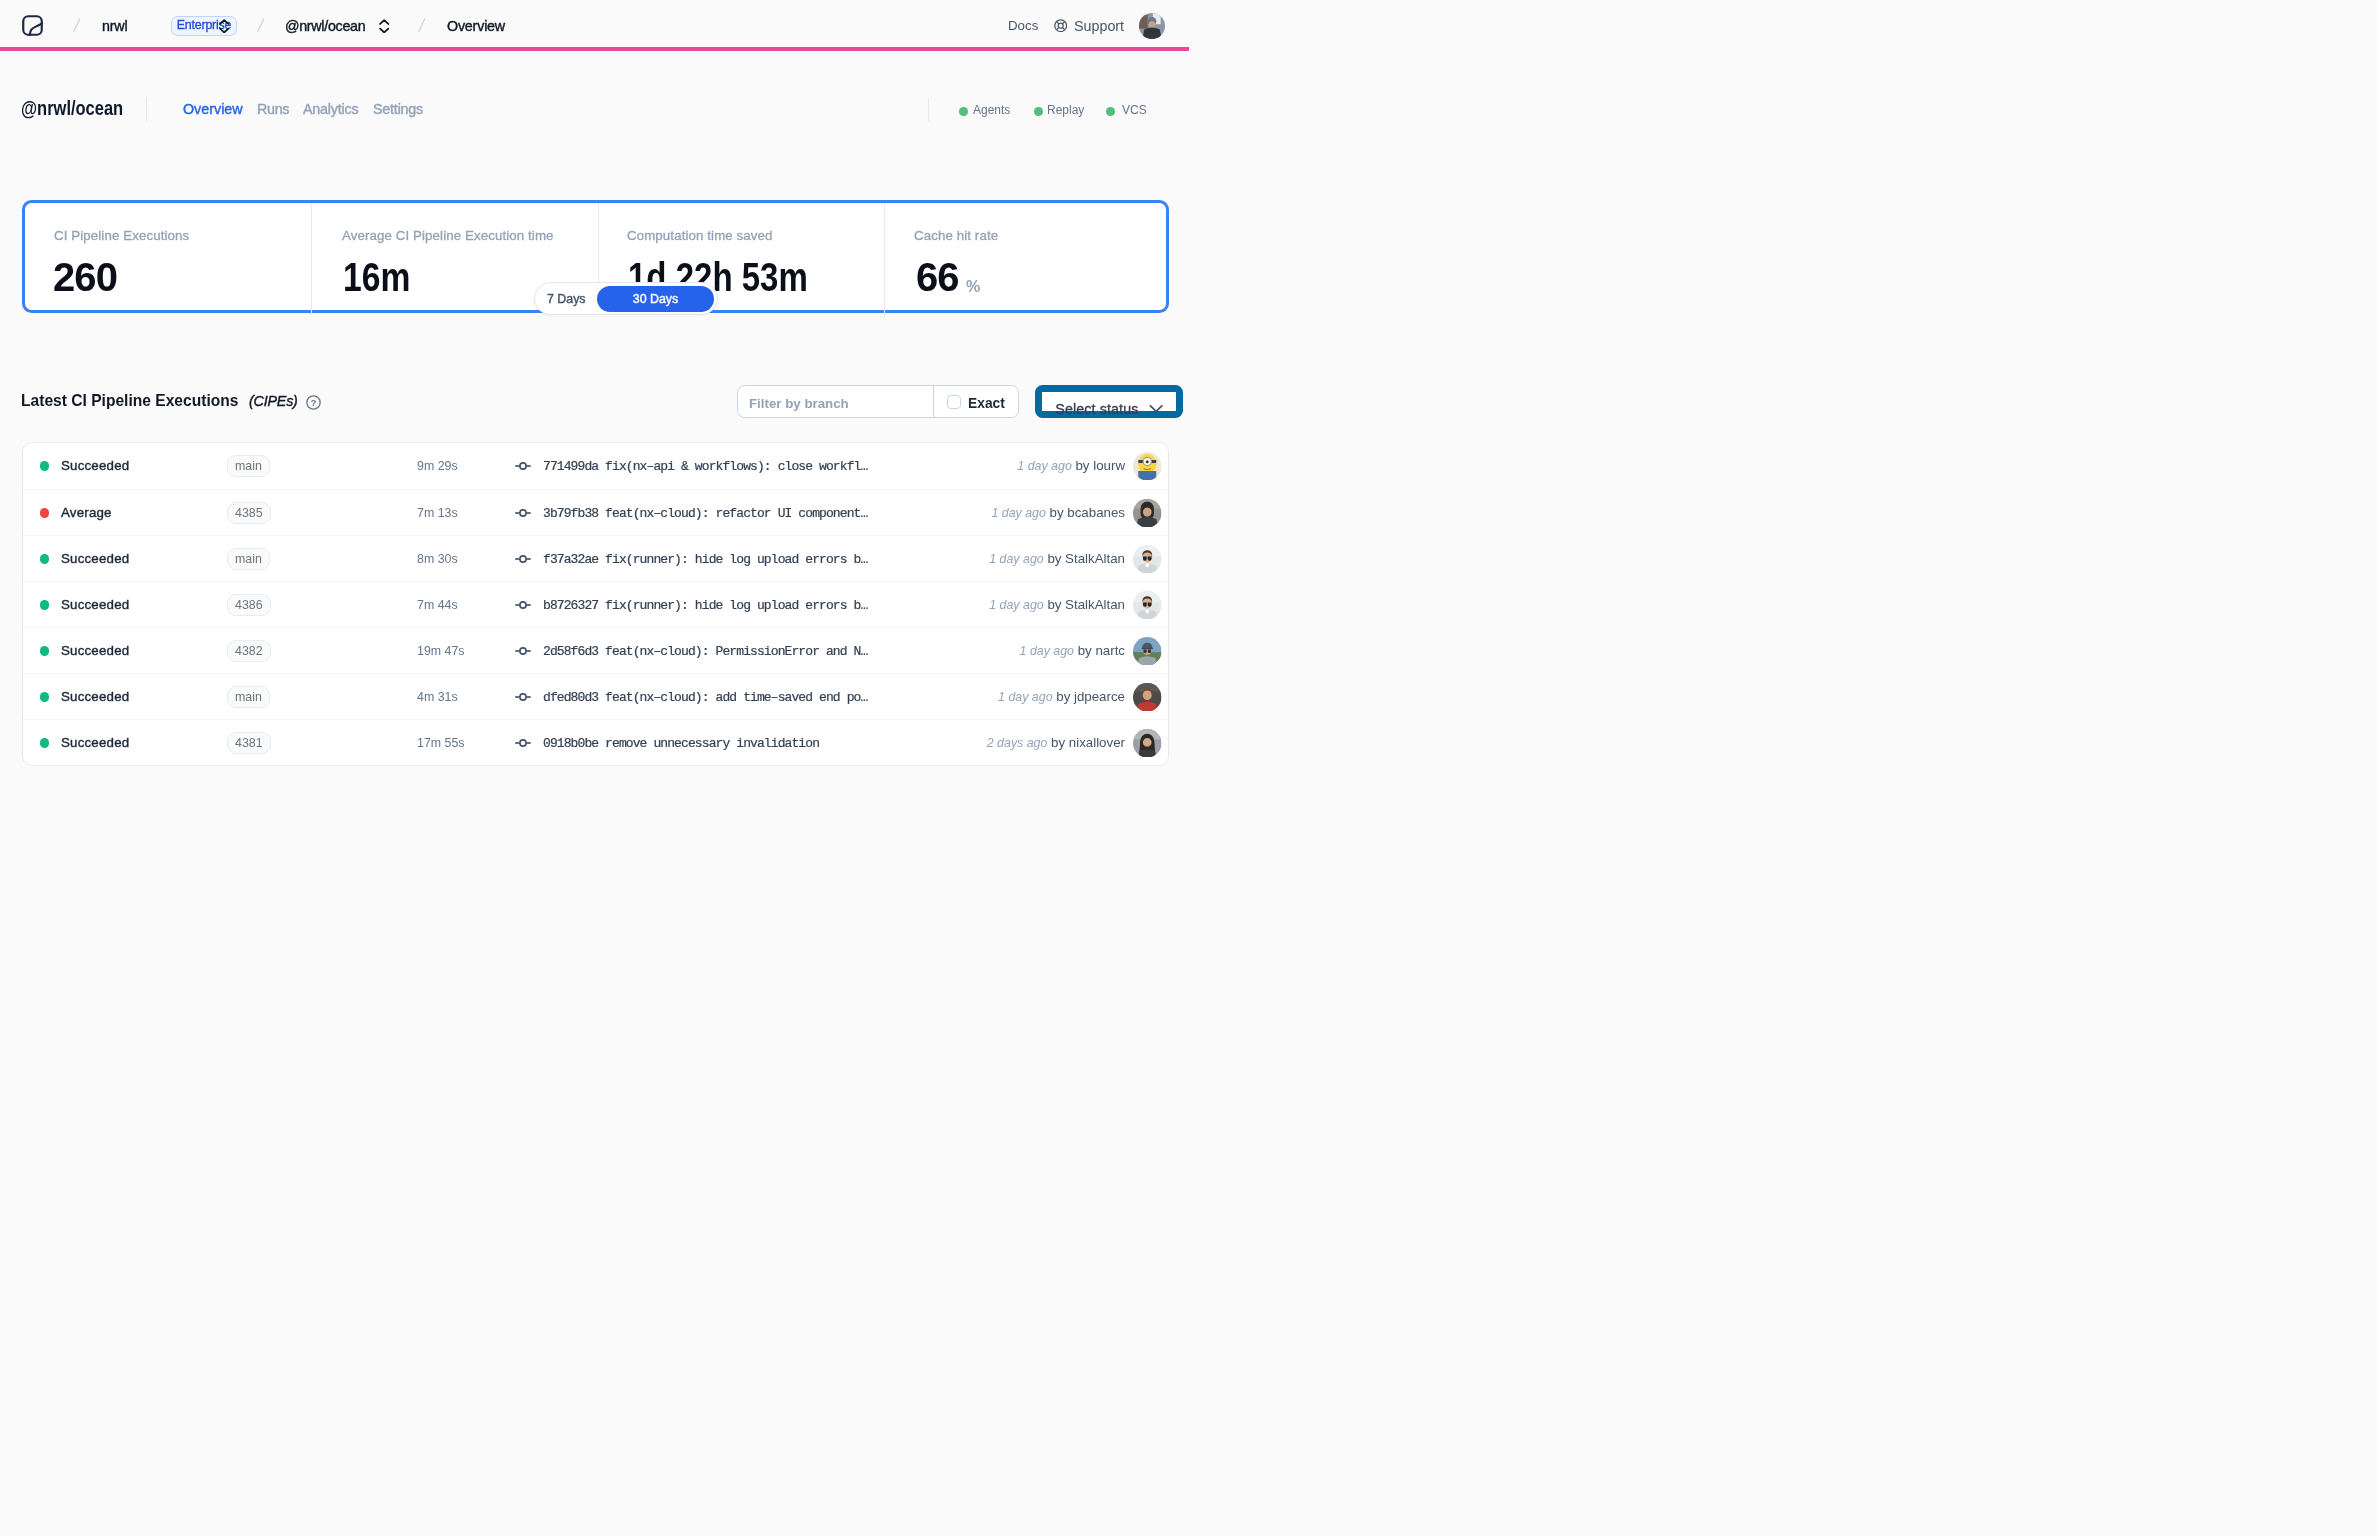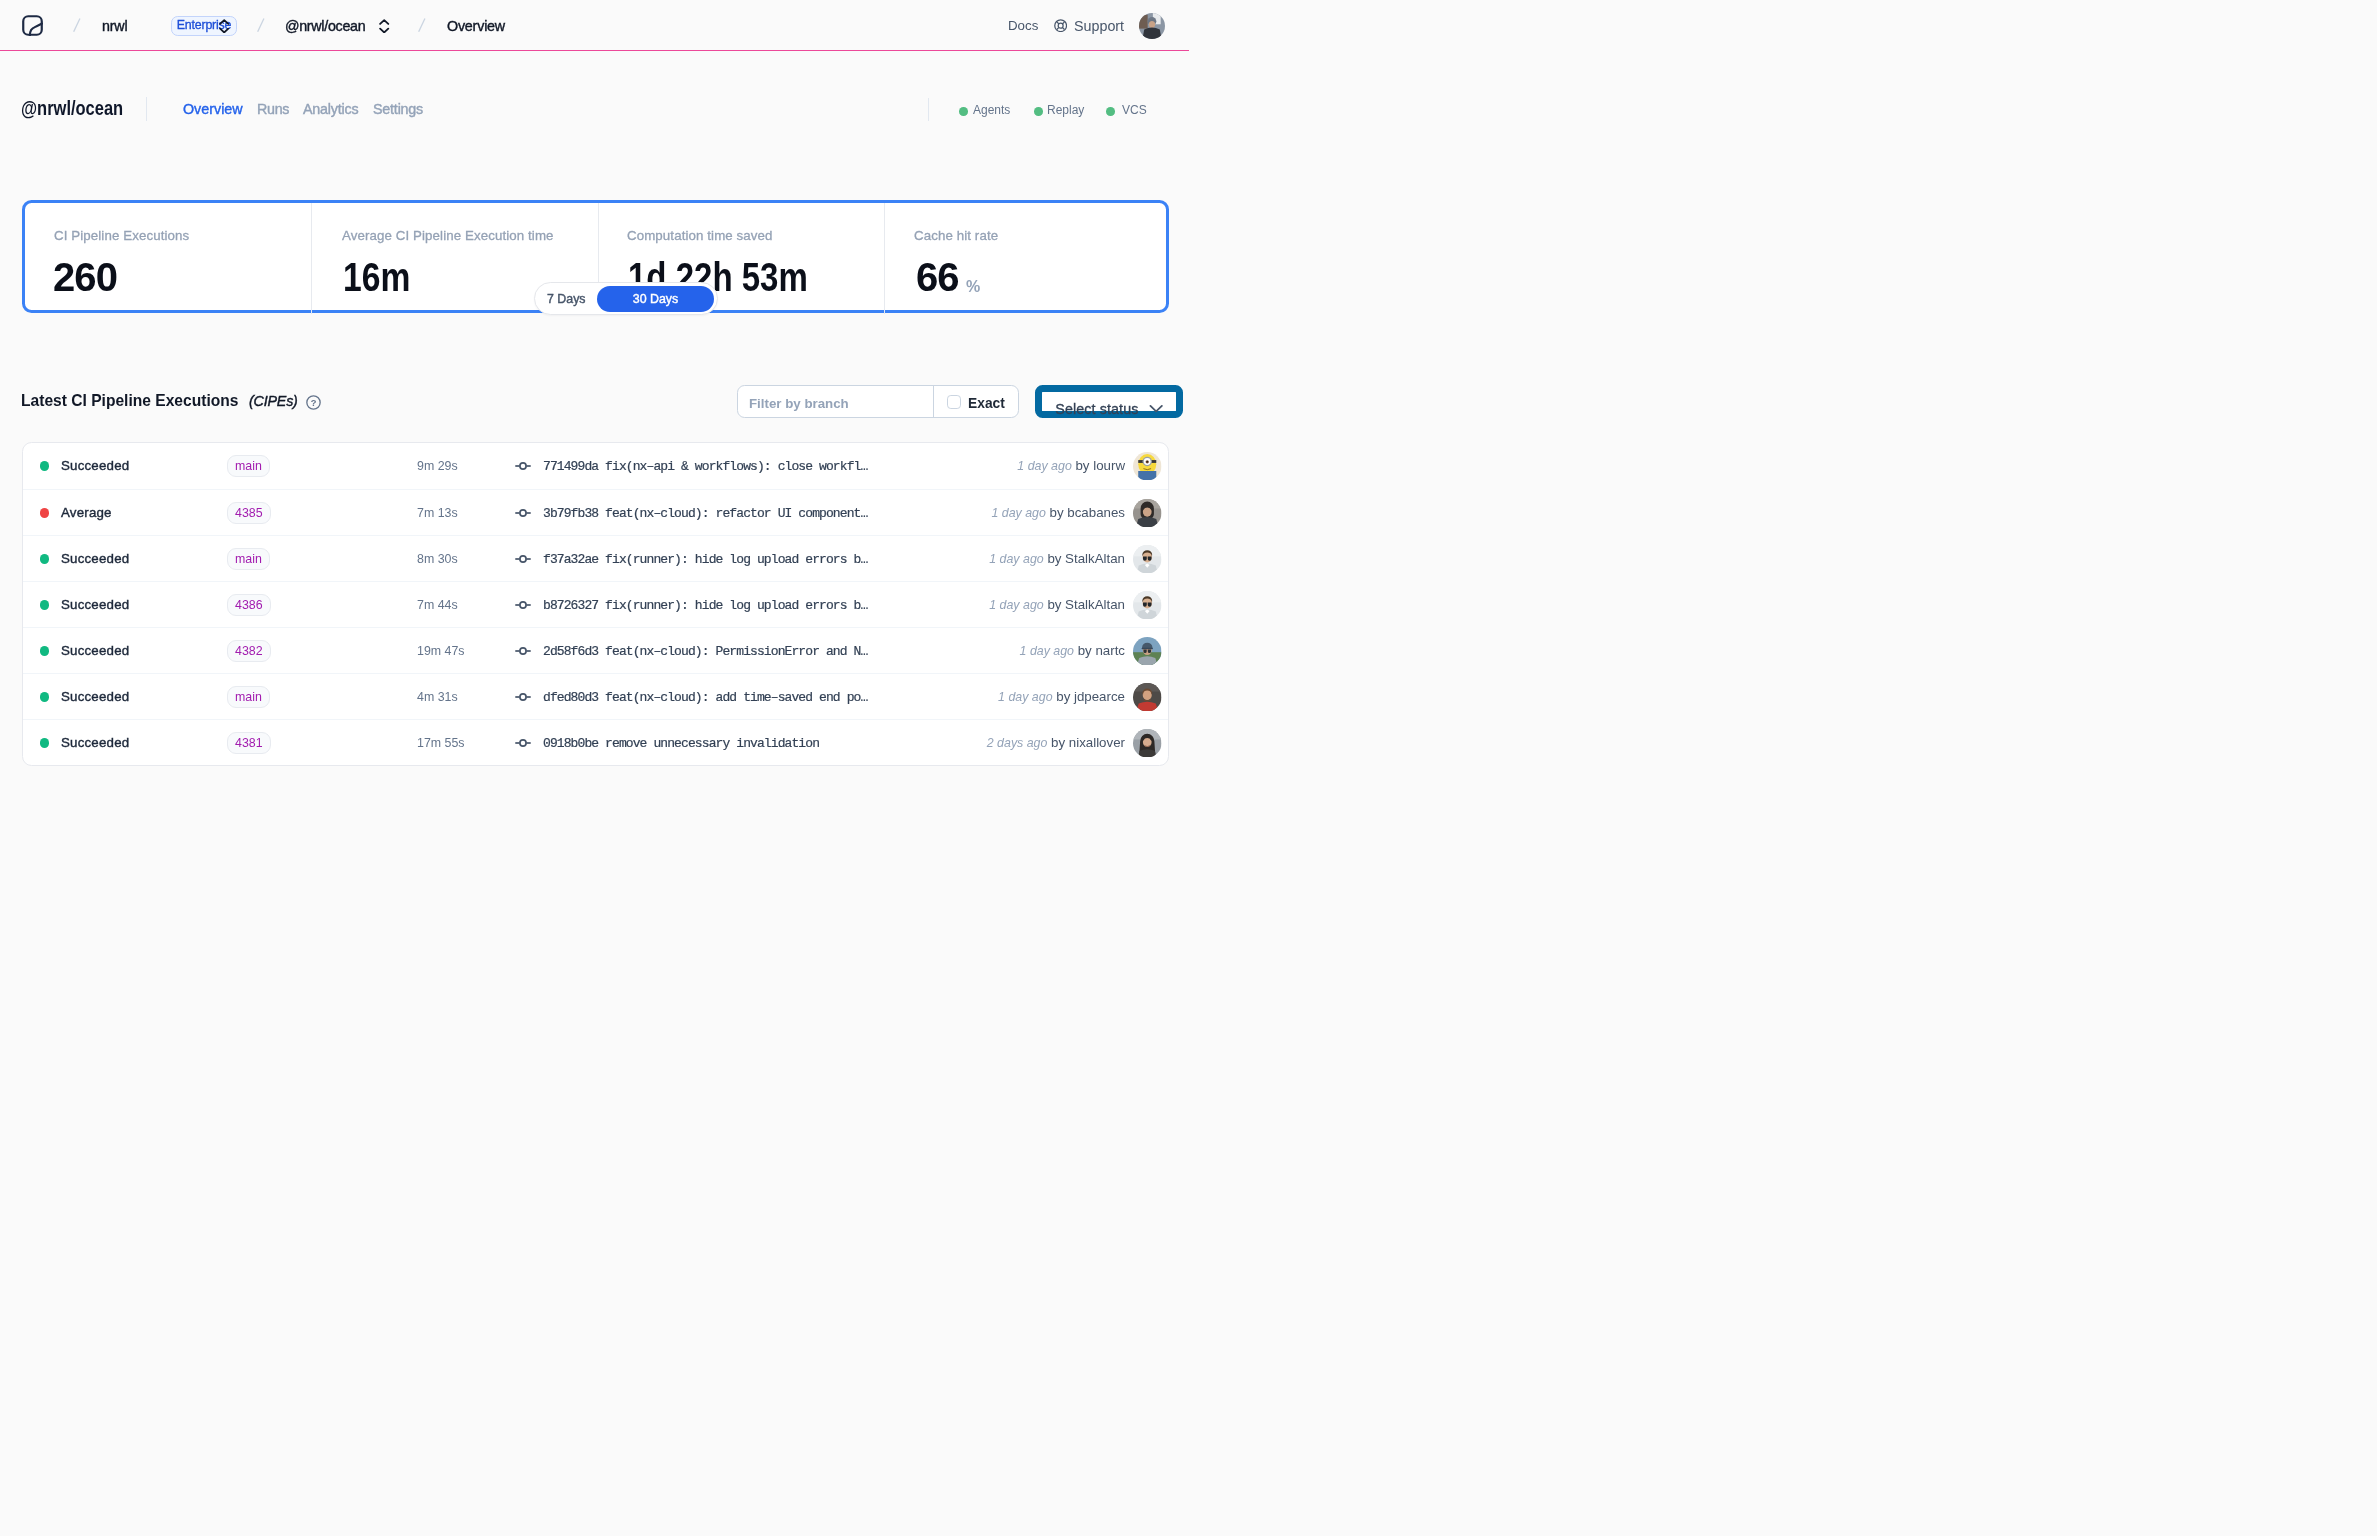--- a/index.html
+++ b/index.html
@@ -7,33 +7,33 @@
   #page { position:relative; width:1189px; height:768px; overflow:hidden; background:#fafafa; }
   .abs { position:absolute; }
   .nw { white-space:nowrap; }
   .lbl { font-size:13.3px; font-weight:400; -webkit-text-stroke:0.3px currentColor; line-height:13.3px; color:#95a2b5; letter-spacing:0.1px; }
   .num { font-size:40px; font-weight:700; line-height:40px; color:#0b0f19; }
   .row { position:absolute; left:0; width:1145px; height:46px; }
   .row + .row { border-top:1px solid #f1f5f9; }
   .dot { position:absolute; left:16.5px; top:18px; width:9.5px; height:9.5px; border-radius:50%; background:#10b981; }
   .dot.red { background:#ef4444; }
   .st { position:absolute; left:38px; top:15.7px; font-size:13.3px; font-weight:400; -webkit-text-stroke:0.4px currentColor; letter-spacing:0.2px; line-height:13.3px; color:#1e293b; white-space:nowrap; }
-  .br { position:absolute; left:204px; top:11.8px; height:22.4px; padding:0 7px; border:1px solid #e8ebf0; background:#f8fafc; border-radius:9px; font-size:12.4px; line-height:20.4px; color:#a21caf; white-space:nowrap; }
+  .br { position:absolute; left:204px; top:11.8px; height:22.4px; padding:0 7px; border:1px solid #e8ebf0; background:#f8fafc; border-radius:9px; font-size:12.4px; line-height:20.4px; color:#737373; white-space:nowrap; }
   .du { position:absolute; left:394px; top:16.6px; font-size:12.4px; line-height:12.4px; color:#64748b; white-space:nowrap; }
   .ci { position:absolute; left:492px; top:15.4px; }
   .cm { position:absolute; left:520px; top:17px; font-family:"Liberation Mono", monospace; font-size:13px; line-height:13px; letter-spacing:-0.9px; -webkit-text-stroke:0.2px currentColor; color:#334155; white-space:nowrap; }
   .wh { position:absolute; right:43px; top:15.7px; font-size:13.3px; line-height:13.3px; color:#475569; white-space:nowrap; text-align:right; }
   .wh i { font-size:12.4px; font-style:italic; color:#94a3b8; }
   .av { position:absolute; left:1110px; top:8.8px; }
 </style>
 </head>
 <body>
 <div id="page">
 
-  <div class="abs" id="hdr" style="left:0;top:0;width:1189px;height:51px;border-bottom:1px solid #ec4899;">
+  <div class="abs" id="hdr" style="left:0;top:0;width:1189px;height:51px;border-bottom:4px solid #ec4899;">
     <svg class="abs" style="left:22px;top:14.7px" width="21" height="21" viewBox="0 0 22 22" fill="none">
       <rect x="1.3" y="1.3" width="19.4" height="19.4" rx="5.2" stroke="#1e2a44" stroke-width="2.3"></rect>
       <path d="M8.3 21.6 C 8.3 18.9 8.4 17.3 9.6 15.5 C 10.8 13.8 12.6 13.0 14.4 12.2 C 16.6 11.2 18.3 10.5 21.0 8.9" stroke="#1e2a44" stroke-width="2.2" stroke-linecap="round"></path>
     </svg>
     <svg class="abs" style="left:73px;top:17.6px" width="7.6" height="14.3" viewBox="0 0 8 15">
         <line x1="7.3" y1="0.5" x2="0.7" y2="14.5" stroke="#cbd5e1" stroke-width="1.4"></line>
       </svg>
     <div class="abs nw" style="left:102px;top:19px;font-size:14.3px;font-weight:400;-webkit-text-stroke:0.4px currentColor;line-height:14.3px;letter-spacing:-0.2px;color:#111827;">nrwl</div>
     <div class="abs nw" style="left:135px;top:16px;height:19.5px;padding:0 4.8px;border:1px solid #c3d4fb;border-radius:6.7px;background:#eff5ff;font-size:12.4px;font-weight:400;-webkit-text-stroke:0.3px currentColor;line-height:17.6px;color:#1d4ed8;letter-spacing:-0.2px;margin-left:36px;">Enterprise</div>
     <svg class="abs" style="left:218px;top:18.5px" width="12.4" height="14.6" viewBox="0 0 13 15.4" fill="none" stroke="#111827" stroke-width="1.9" stroke-linecap="round" stroke-linejoin="round">

